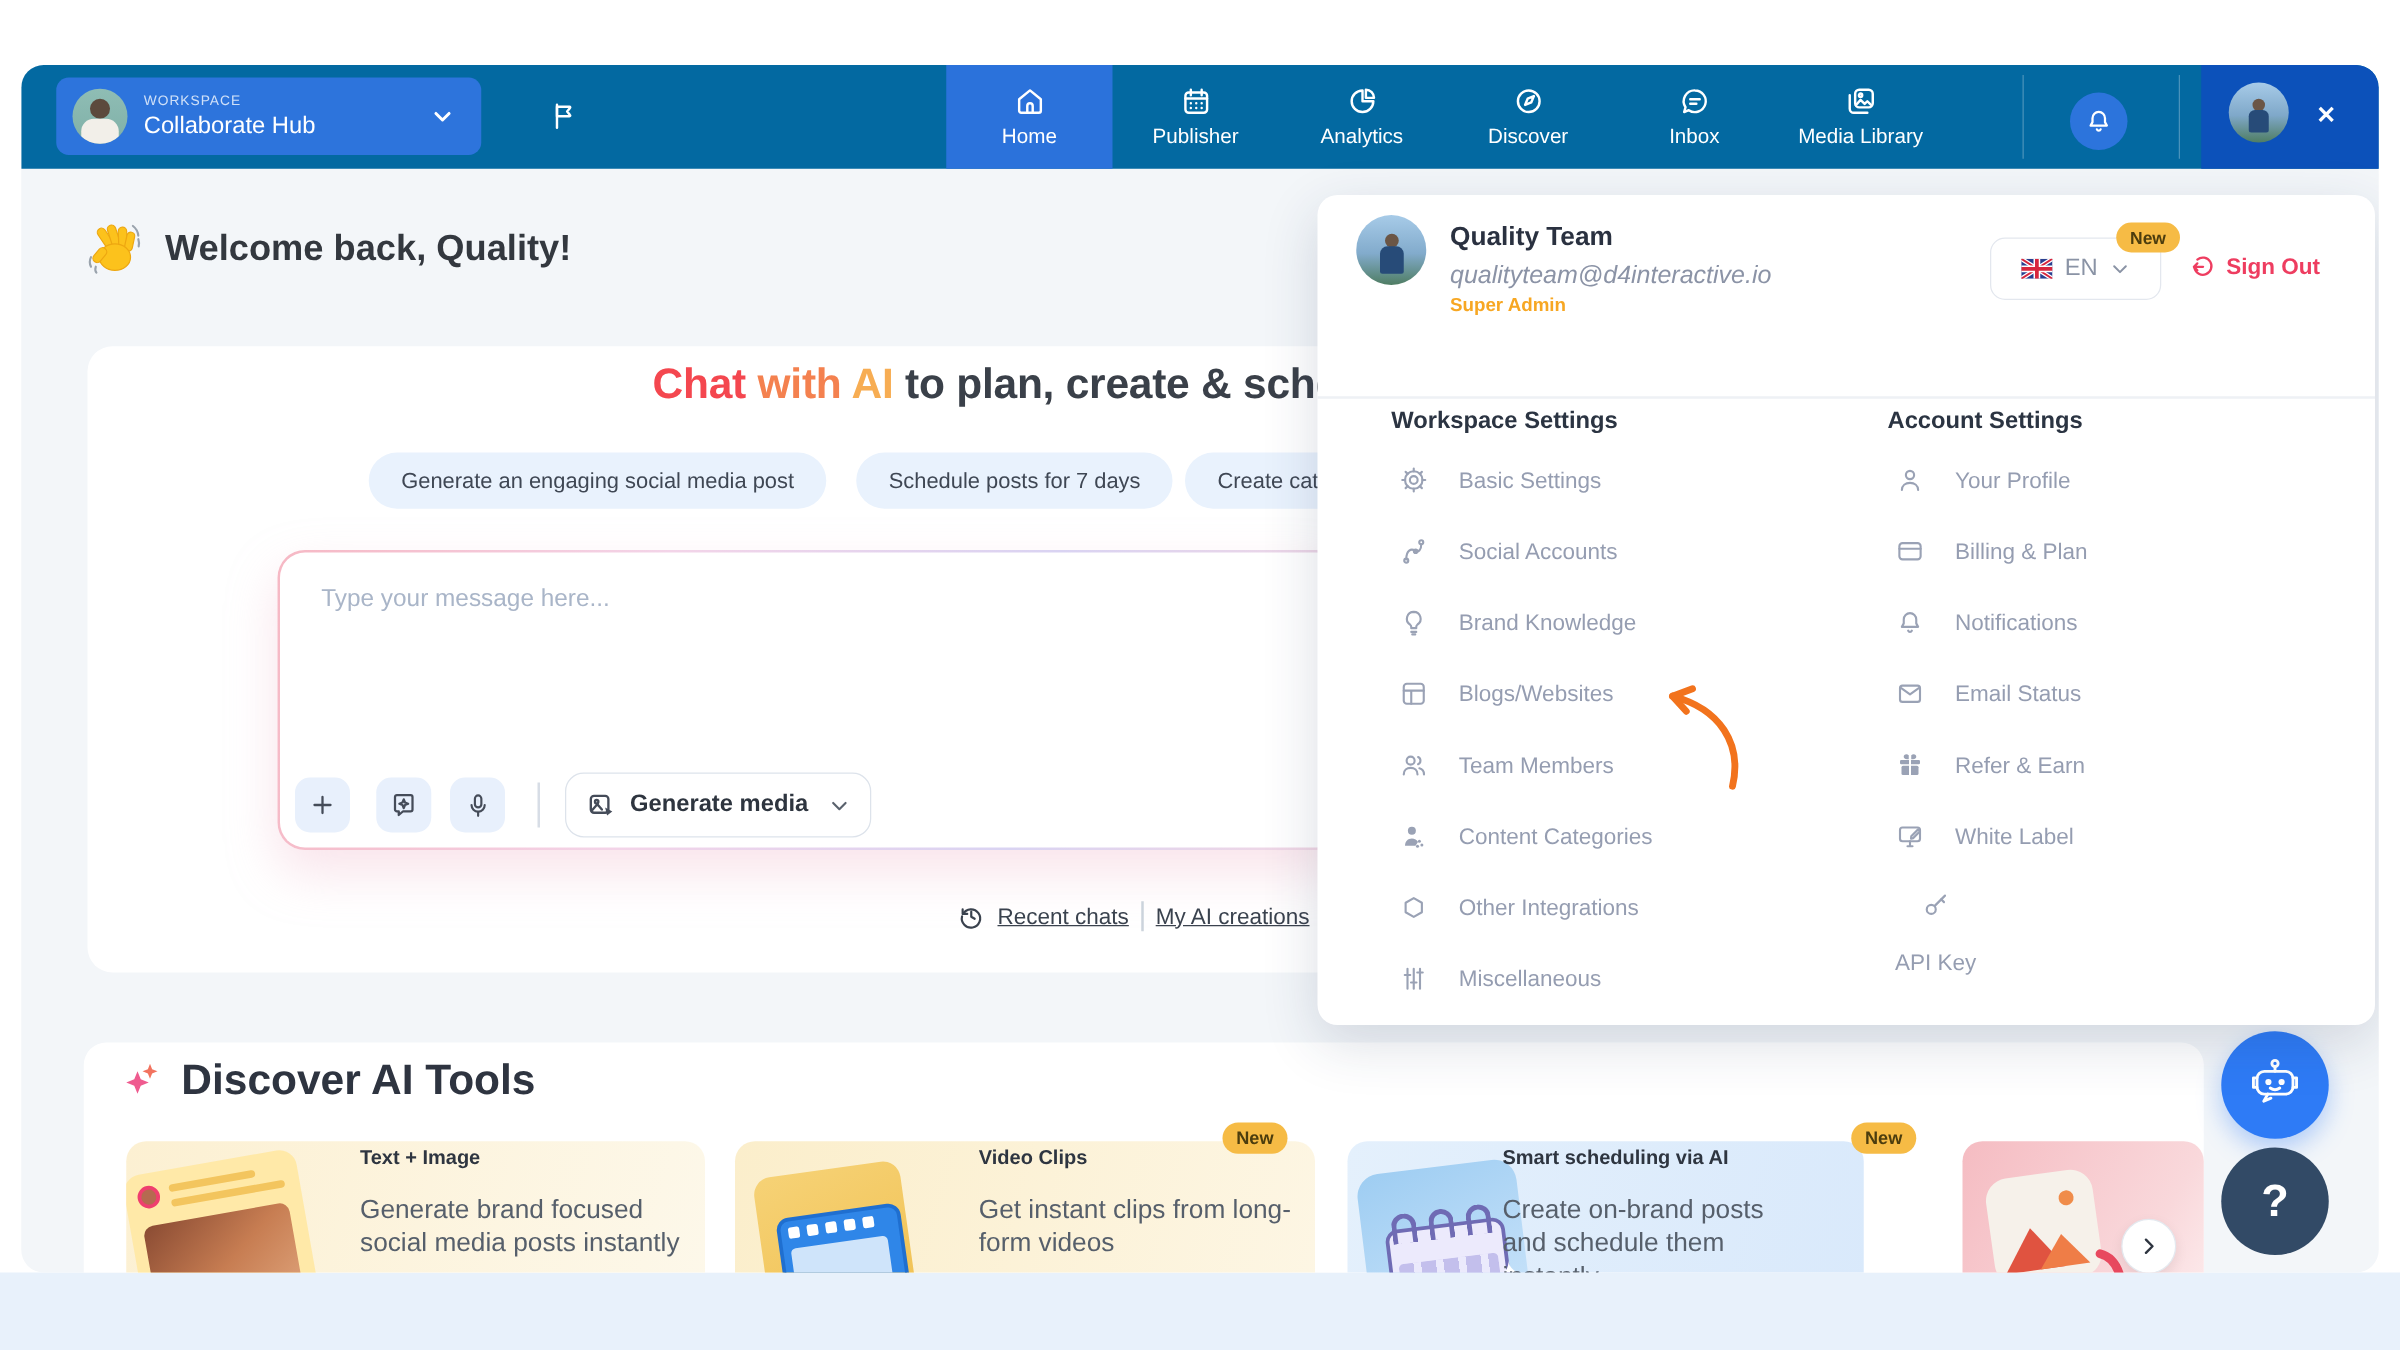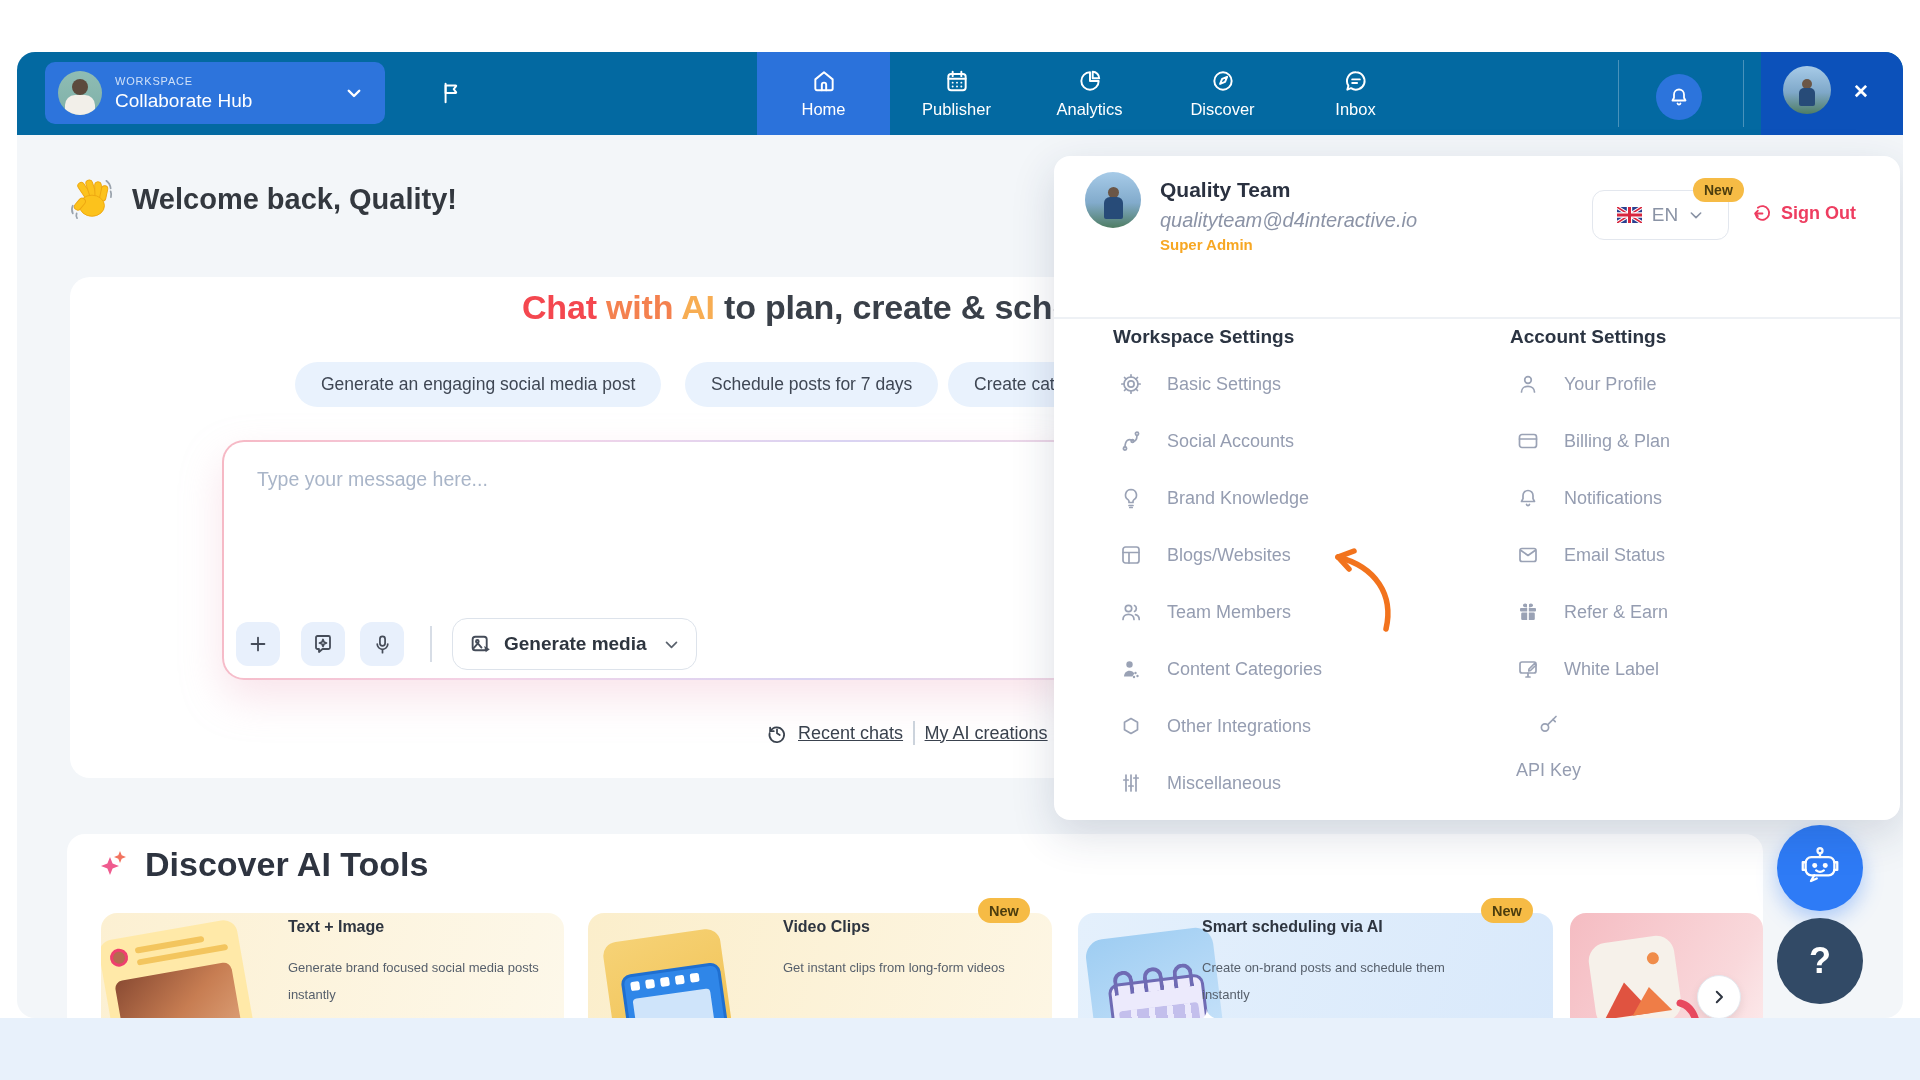--- a/index.html
+++ b/index.html
@@ -52,21 +52,21 @@
   .links-row { position:absolute; left:749px; top:669px; display:flex; align-items:center; gap:10px; color:#3a424e; }
   .link { font-size:18px; text-decoration:underline; color:#3a424e; cursor:pointer; white-space:nowrap; }
   .link-sep { width:1.5px; height:24px; background:#ccd3dc; }
 
   
   .discover-card { position:absolute; left:50px; top:782px; width:1696px; height:240px; background:#ffffff; border-radius:18px; }
   .discover-head { position:absolute; left:82px; top:793px; display:flex; align-items:center; gap:16px; }
   .discover-title { font-size:34px; font-weight:bold; color:#2e3440; }
   .ai-card { position:absolute; top:861px; height:150px; border-radius:16px; overflow:hidden; cursor:pointer; }
   .ai-card .t { position:absolute; top:5px; font-size:16px; font-weight:bold; color:#2e3540; }
-  .ai-card .d { position:absolute; top:41px; font-size:13px; line-height:27px; color:#565f6b; }
+  .ai-card .d { position:absolute; top:41px; font-size:21px; line-height:27px; color:#565f6b; }
   .badge-new { position:absolute; top:846px; height:25px; padding:0 11px; background:#f6bb45; border-radius:13px; font-size:14.5px; font-weight:bold; color:#4c3d0e; display:flex; align-items:center; z-index:5; }
   .tile { position:absolute; border-radius:14px; }
   .next-btn { position:absolute; left:1680px; top:923px; width:44px; height:44px; border-radius:50%; background:#fff; border:1px solid #e4e9ef; box-shadow:0 4px 10px rgba(0,0,0,.08); display:flex; align-items:center; justify-content:center; color:#2e3540; z-index:6; cursor:pointer; }
   .fab { position:absolute; left:1760px; width:86px; height:86px; border-radius:50%; display:flex; align-items:center; justify-content:center; z-index:6; cursor:pointer; }
   .fab-robot { top:773px; background:#2e7bf6; box-shadow:0 8px 20px rgba(46,123,246,.35); }
   .fab-help { top:866px; background:#324a66; color:#fff; font-size:36px; font-weight:bold; }
 
   
   .panel { position:absolute; left:1037px; top:104px; width:846px; height:664px; background:#ffffff; border-radius:16px; box-shadow:0 14px 44px rgba(30,50,90,.16); z-index:50; }
   .panel-avatar { position:absolute; left:31px; top:16px; width:56px; height:56px; border-radius:50%; background:linear-gradient(180deg,#a7cbe8 0%,#82abcc 55%,#4f7d63 100%); overflow:hidden; }
@@ -157,20 +157,31 @@
           <span class="lbl">Discover</span>
         </div>
         <div class="nav-item">
           <span>
             <svg width="26" height="26" viewBox="0 0 24 24" fill="none" stroke="currentColor" stroke-width="1.8" stroke-linecap="round" stroke-linejoin="round">
                 <path d="M12 4a8 8 0 1 1-4.6 14.6L4 20l1-3.6A8 8 0 0 1 12 4z"></path>
                 <path d="M8.5 10.5h7M8.5 13.8h4.5"></path>
               </svg>
           </span>
           <span class="lbl">Inbox</span>
+        </div>
+        <div class="nav-item">
+          <span>
+            <svg width="26" height="26" viewBox="0 0 24 24" fill="none" stroke="currentColor" stroke-width="1.8" stroke-linecap="round" stroke-linejoin="round">
+                <rect x="7.5" y="3.5" width="13" height="13" rx="3"></rect>
+                <path d="M16.5 20.5h-10a3 3 0 0 1-3-3v-10"></path>
+                <circle cx="11.5" cy="7.5" r="1.2"></circle>
+                <path d="M8 15l3.5-4 3 3 2-2 2.5 2.5"></path>
+              </svg>
+          </span>
+          <span class="lbl">Media Library</span>
         </div>
       </div>
 
       <div class="tb-divider" style="left:1601px;"></div>
       <div class="bell-btn">
         <span>
           <svg width="24" height="24" viewBox="0 0 24 24" fill="none" stroke="currentColor" stroke-width="1.8" stroke-linecap="round" stroke-linejoin="round">
               <path d="M12 4.5a5 5 0 0 1 5 5v3.2l1.5 2.8H5.5L7 12.7V9.5a5 5 0 0 1 5-5z"></path>
               <path d="M10.5 18.5a1.6 1.6 0 0 0 3 0"></path>
             </svg>
@@ -310,21 +321,21 @@
           <div style="position:absolute; left:51px; top:5px; width:9px; height:9px; background:#fff; border-radius:2px;"></div>
           <div style="position:absolute; left:66px; top:5px; width:9px; height:9px; background:#fff; border-radius:2px;"></div>
           <div style="position:absolute; left:6px; top:22px; width:78px; height:36px; background:#cfe4fa; border-radius:4px;"></div>
         </div>
       </div>
       <div class="t" style="left:195px;">Video Clips</div>
       <div class="d" style="left:195px; width:250px;">Get instant clips from long-form videos</div>
     </div>
     <div class="badge-new" style="left:961px;">New</div>
 
-    <div class="ai-card" style="left:1061px; width:475px; background:linear-gradient(105deg,#e4f0fc 0%,#d9e9fb 100%);text-decoration:underline;">
+    <div class="ai-card" style="left:1061px; width:413px; background:linear-gradient(105deg,#e4f0fc 0%,#d9e9fb 100%);text-decoration:underline;">
       <div class="tile" style="left:14px; top:20px; width:128px; height:140px; transform:rotate(-7deg); background:linear-gradient(160deg,#9ecdf2 0%,#cfe6fb 100%); border-radius:18px;">
         <div style="position:absolute; left:18px; top:46px; width:96px; height:86px; border-radius:10px; background:#eceafc; border:3px solid #6f6bb4;"></div>
         <div style="position:absolute; left:24px; top:34px; width:20px; height:24px; border:4px solid #6f6bb4; border-radius:10px 10px 0 0; border-bottom:none; background:transparent;"></div>
         <div style="position:absolute; left:54px; top:34px; width:20px; height:24px; border:4px solid #6f6bb4; border-radius:10px 10px 0 0; border-bottom:none;"></div>
         <div style="position:absolute; left:84px; top:34px; width:20px; height:24px; border:4px solid #6f6bb4; border-radius:10px 10px 0 0; border-bottom:none;"></div>
         <div style="position:absolute; left:26px; top:74px; width:80px; height:50px; background:repeating-linear-gradient(90deg,#b9b4e8 0 12px,#eceafc 12px 18px), repeating-linear-gradient(0deg,#b9b4e8 0 10px,transparent 10px 16px); opacity:.8; border-radius:4px;"></div>
         <div style="position:absolute; right:2px; top:76px; color:#ffffff; font-size:30px;">✦</div>
       </div>
       <div class="t" style="left:124px;">Smart scheduling via AI</div>
       <div class="d" style="left:124px; width:245px;">Create on-brand posts and schedule them instantly</div>

